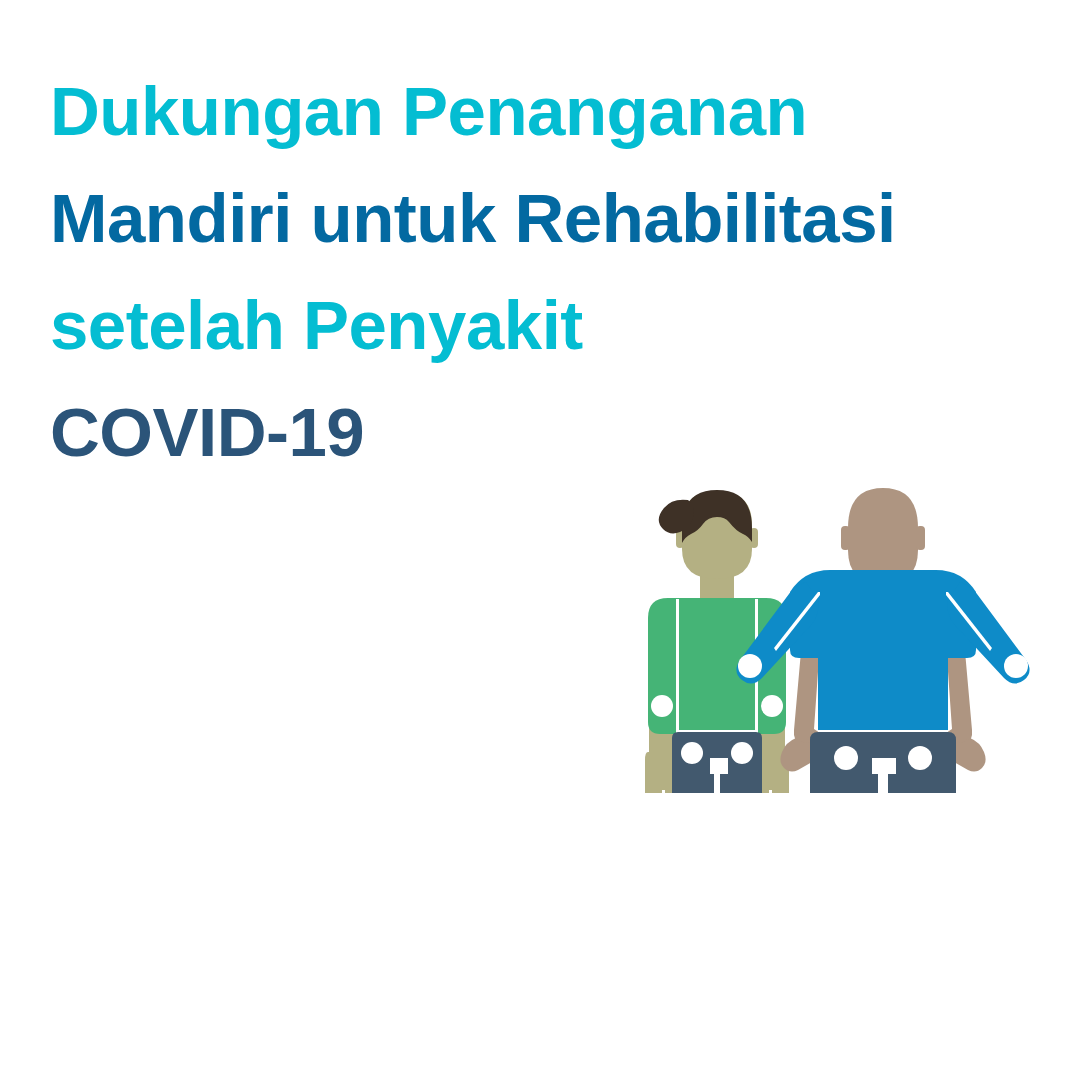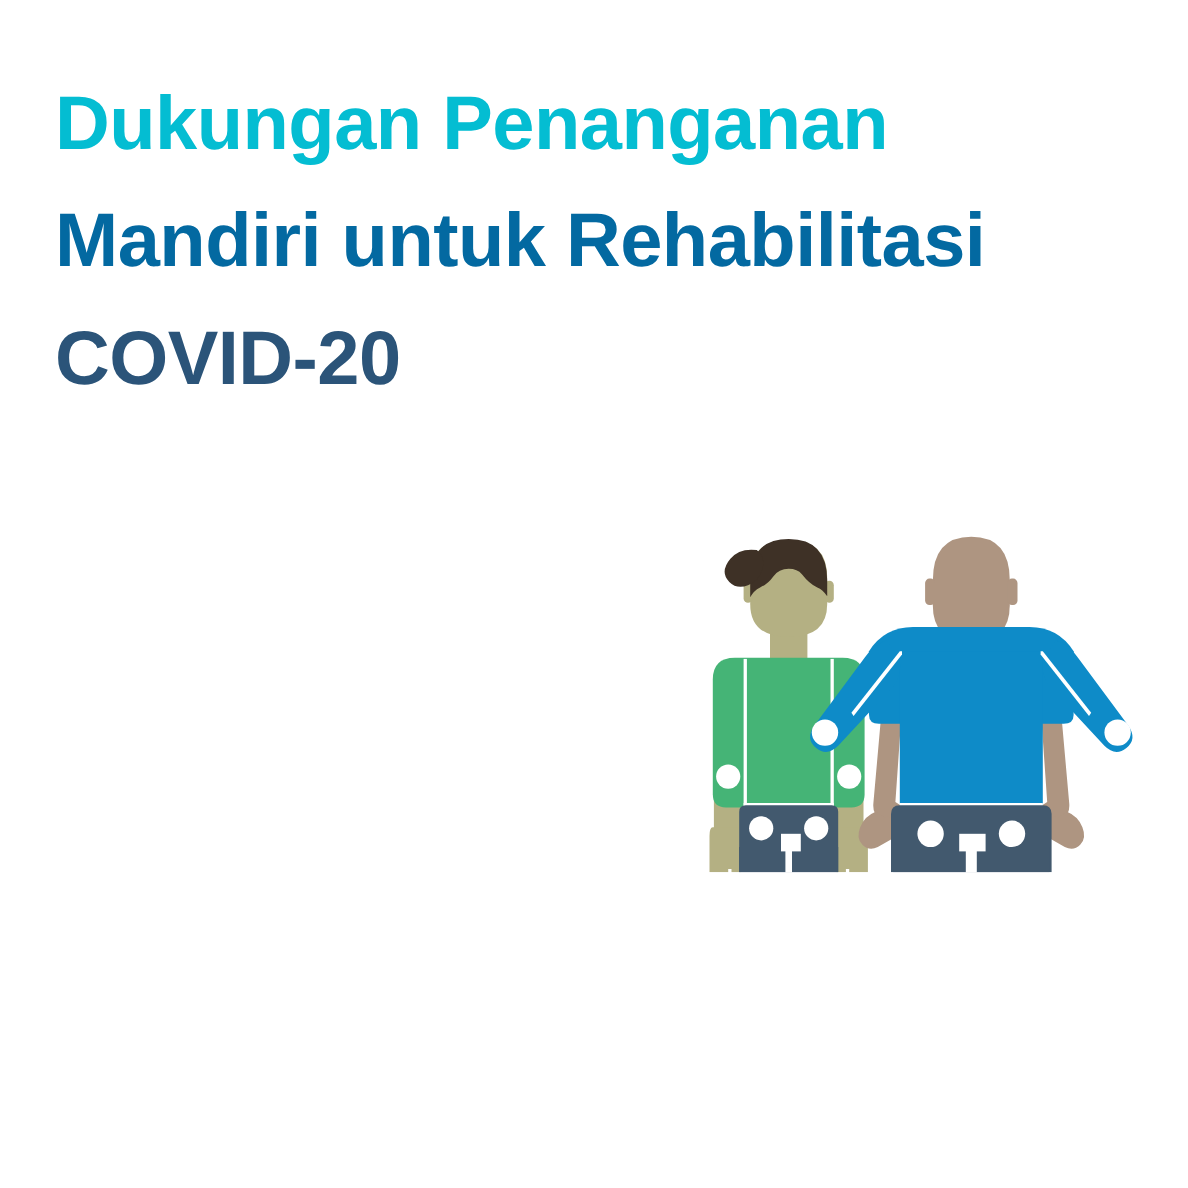--- a/index.html
+++ b/index.html
@@ -58,21 +58,22 @@
   #illustration svg { display: block; }
 </style>
 </head>
 <body>
 
 <div id="poster" style="background: rgb(255, 255, 255);">
 
   <div id="title-block">
     <div class="title-line cyan" style="color: rgb(4, 189, 210);">Dukungan Penanganan</div>
     <div class="title-line cyan" style="color: #0369a1;">Mandiri untuk Rehabilitasi</div>
-    <div class="title-line navy" style="color: rgb(43, 84, 121);">COVID-20</div>
+    <div class="title-line cyan" style="color: rgb(4, 189, 210);">setelah Penyakit</div>
+    <div class="title-line navy" style="color: rgb(43, 84, 121);">COVID-19</div>
   </div>
 
   <div id="ground-line" style="background: rgb(23, 182, 232);"></div>
 
   <div id="illustration">
     <svg width="480" height="510" viewBox="0 0 480 510" xmlns="http://www.w3.org/2000/svg">
 
       <g>
 
         <rect x="49" y="178" width="25" height="120" rx="11" fill="#b4b083"></rect>

